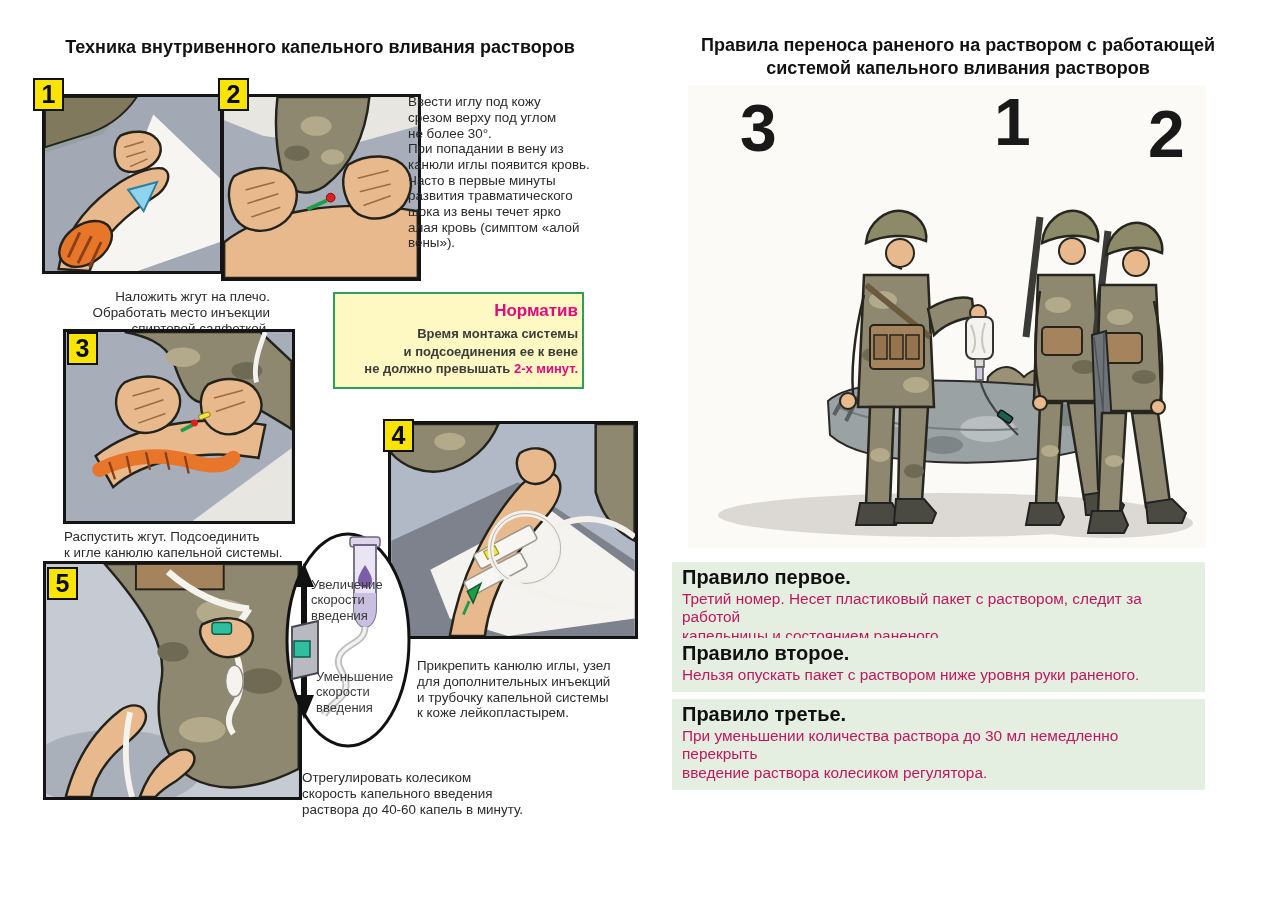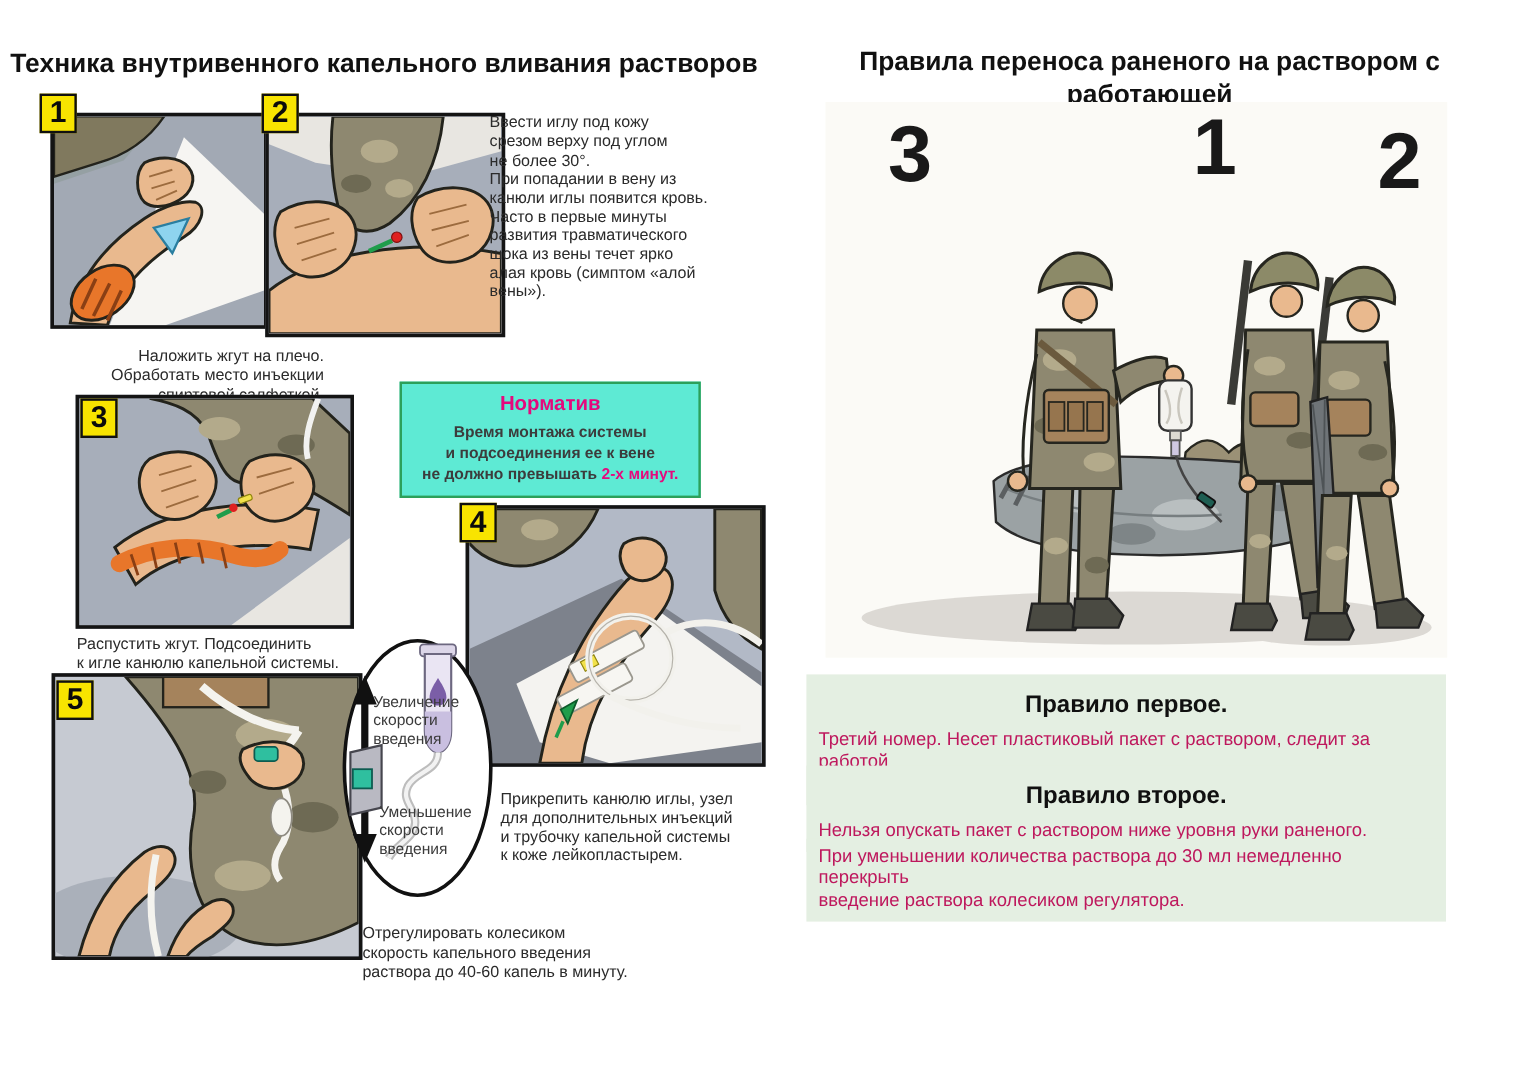--- a/index.html
+++ b/index.html
@@ -1,56 +1,56 @@
 <!DOCTYPE html>
 <html><head>
 <meta charset="utf-8">
 <style>
   html,body{margin:0;padding:0;}
   body{
     width:1280px;height:904px;background:#ffffff;position:relative;overflow:hidden;
     font-family:"Liberation Sans",sans-serif;color:#1c1c1c;
   }
   
-  .page-title{position:absolute;font-weight:bold;font-size:22px;line-height:1.28;text-align:center;color:#111;}
+  .page-title{position:absolute;font-weight:bold;font-size:18px;line-height:1.28;text-align:center;color:#111;}
   #title-left{left:0;top:24px;width:640px;}
   #title-right{left:644px;top:22px;width:628px;}
   
   .panel{position:absolute;border:3px solid #141414;box-sizing:border-box;overflow:hidden;background:#a9b0bb;}
   .panel svg{display:block;width:100%;height:100%;}
   .badge{
     position:absolute;width:31px;height:33px;background:#f8e400;border:2px solid #101010;
     box-sizing:border-box;display:flex;align-items:center;justify-content:center;
     font-weight:bold;font-size:25px;color:#0b0b0b;z-index:7;
   }
   .caption{position:absolute;font-size:13.4px;line-height:1.17;color:#2b2b2b;white-space:pre-line;}
   
   .norm{
     position:absolute;left:333px;top:292px;width:251px;box-sizing:border-box;
-    border:2px solid #2ca05a;background:#5eead4;text-align:center;padding:7px 4px 9px;margin-top:26px;
+    border:2px solid #2ca05a;background:#fef9c3;text-align:right;padding:7px 4px 9px;
   }
   .norm-title{color:#e5097d;font-weight:bold;font-size:17px;margin-bottom:4px;}
   .norm-line{font-weight:bold;font-size:13px;color:#3c3c3c;line-height:1.35;}
   .magenta{color:#e5097d;}
   
   .inset{position:absolute;left:284px;top:531px;width:128px;height:218px;z-index:6;}
   .inset svg{display:block;width:100%;height:100%;}
   .inset-label{position:absolute;font-size:13px;line-height:1.18;color:#3a3a3a;white-space:pre-line;}
   #inset-label-up{left:27px;top:46px;}
   #inset-label-down{left:32px;top:138px;}
   
   .illo{position:absolute;left:688px;top:85px;width:518px;height:463px;background:#fbfaf6;}
   .illo svg{display:block;width:100%;height:100%;}
   .fig-num{position:absolute;font-weight:bold;font-size:66px;line-height:1;color:#191919;}
   #fig-num-3{left:52px;top:10px;}
   #fig-num-1{left:306px;top:4px;}
   #fig-num-2{left:460px;top:16px;}
   
   .rule{position:absolute;left:672px;width:533px;box-sizing:border-box;background:#e4efe2;padding:4px 10px 8px;}
-  .rule-h{margin:10px;font-size:20px;font-weight:bold;color:#101010;line-height:1.1;text-align:center;}
+  .rule-h{margin:0;font-size:20px;font-weight:bold;color:#101010;line-height:1.1;}
   .rule-p{margin:2px 0 0;font-size:15.4px;line-height:1.2;color:#be185d;white-space:pre-line;}
   #rule-1{top:562px;}
   #rule-2{top:638px;}
   #rule-3{top:699px;}
 </style>
 </head>
 <body>
 
 <h1 class="page-title" id="title-left">Техника внутривенного капельного вливания растворов</h1>
 
@@ -303,15 +303,16 @@
 <div class="rule" id="rule-1">
   <h2 class="rule-h">Правило первое.</h2>
   <p class="rule-p">Третий номер. Несет пластиковый пакет с раствором, следит за работой
 капельницы и состоянием раненого.</p>
 </div>
 <div class="rule" id="rule-2">
   <h2 class="rule-h">Правило второе.</h2>
   <p class="rule-p">Нельзя опускать пакет с раствором ниже уровня руки раненого.</p>
 </div>
 <div class="rule" id="rule-3">
+  <h2 class="rule-h">Правило третье.</h2>
   <p class="rule-p">При уменьшении количества раствора до 30 мл немедленно перекрыть
 введение раствора колесиком регулятора.</p>
 </div>
 
 </body></html>

